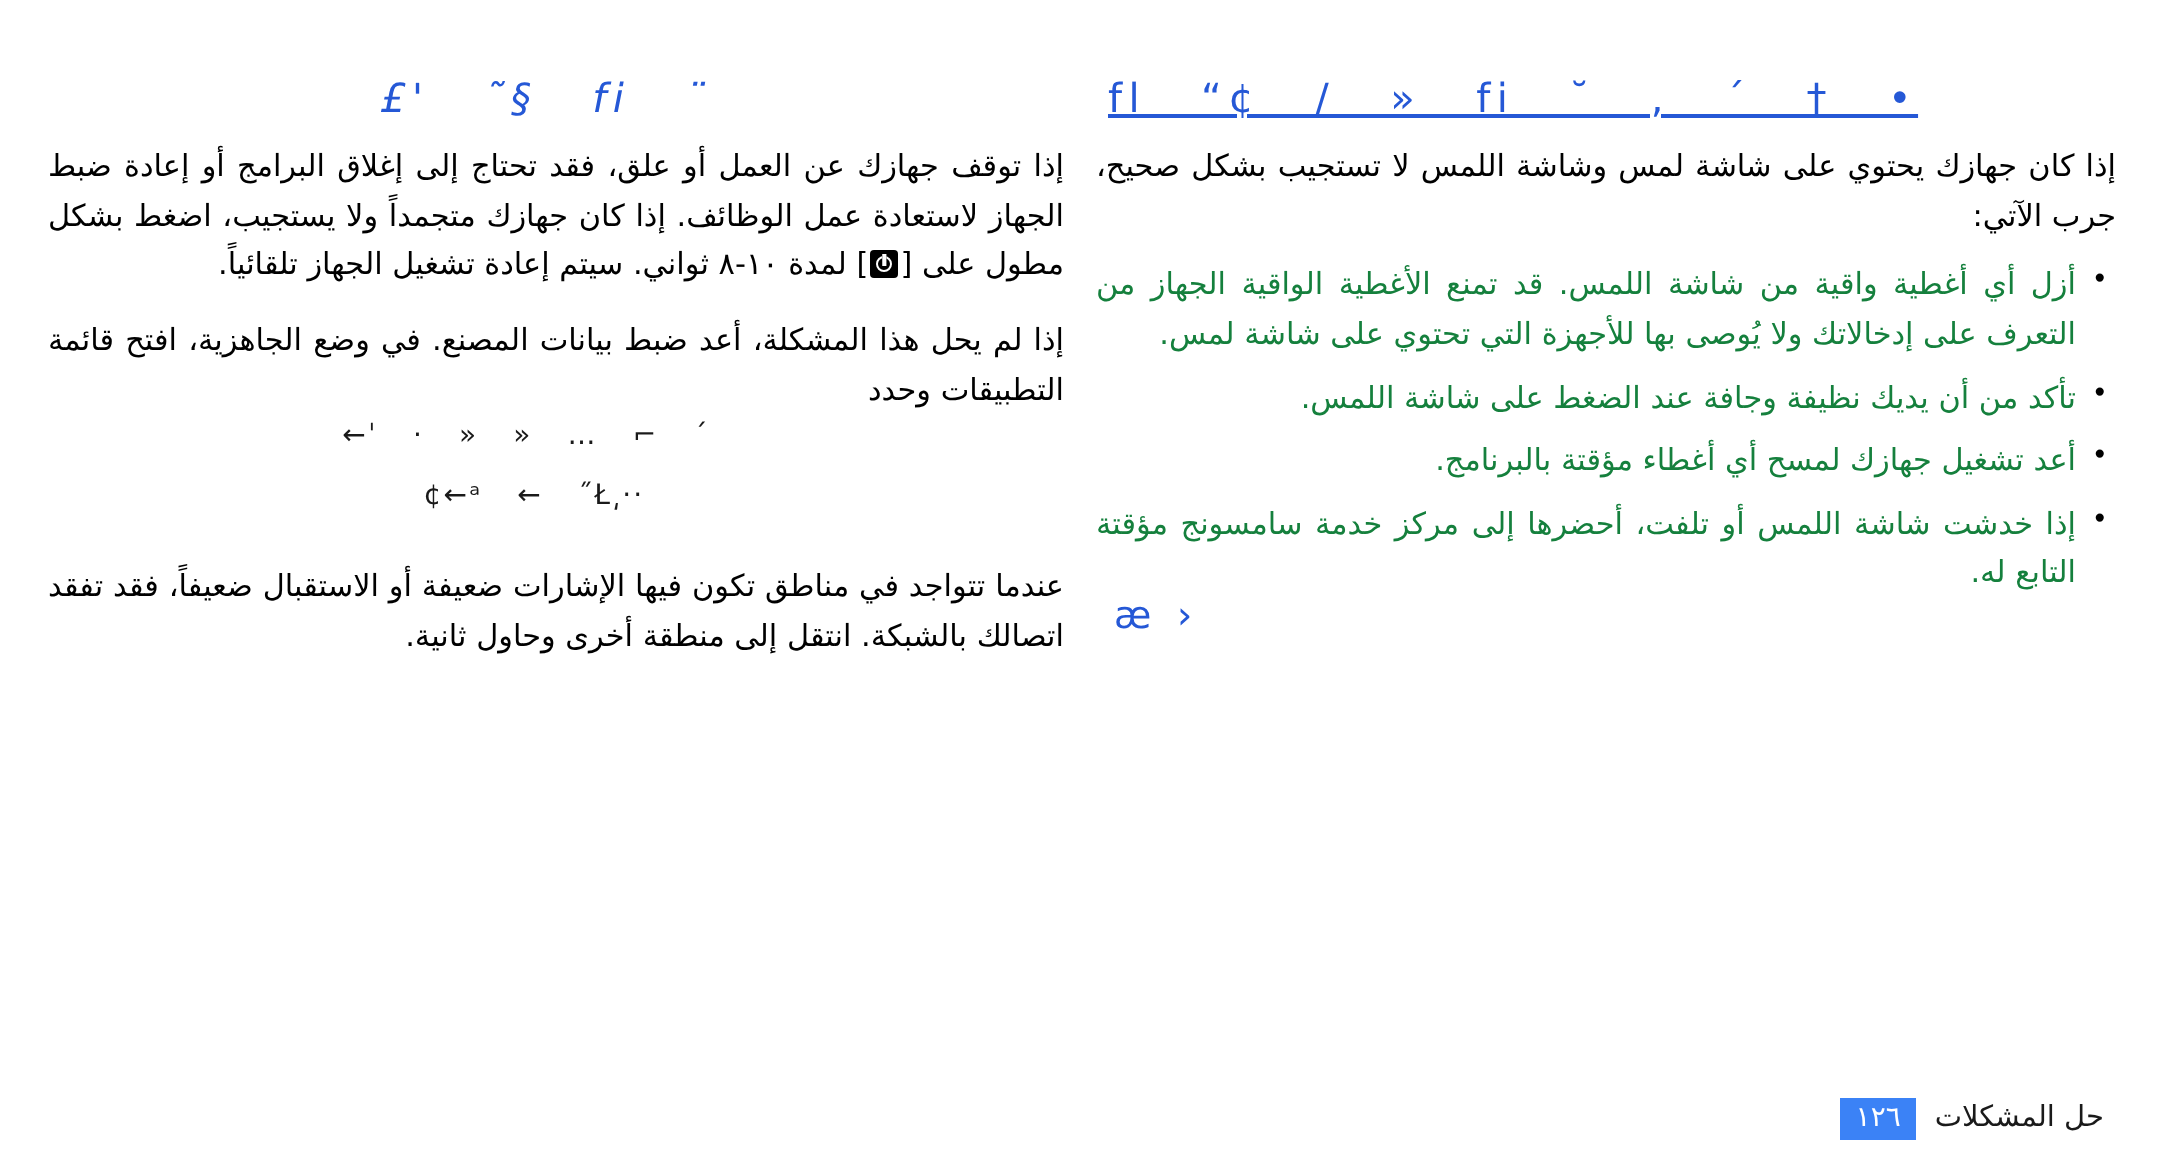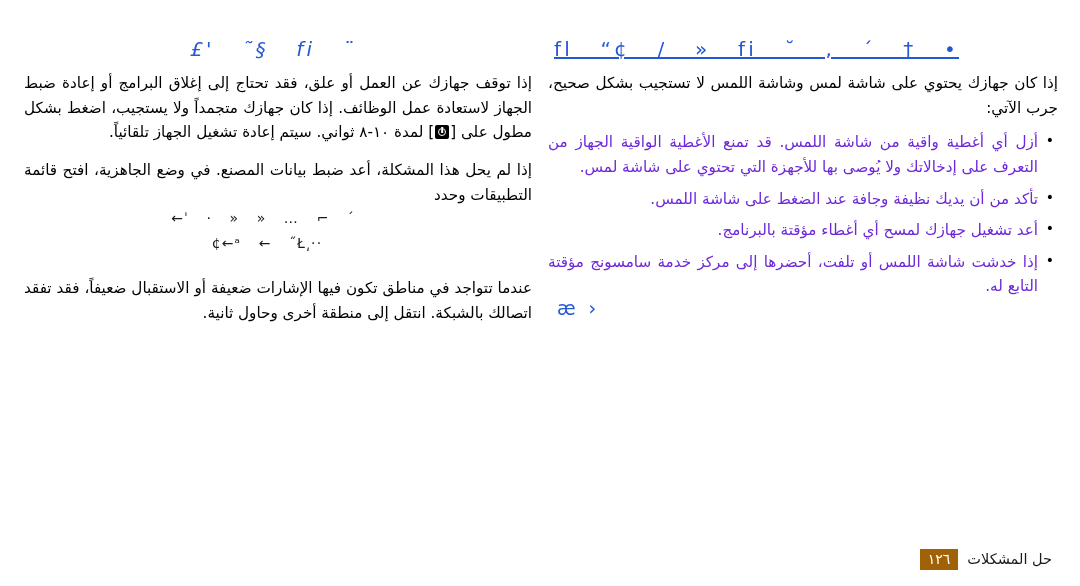--- a/index.html
+++ b/index.html
@@ -73,21 +73,21 @@
     padding: 0;
     direction: rtl;
   }
   ul.bullets li {
     position: relative;
     padding-right: 20px;
     margin-bottom: 7px;
     font-family: "DejaVu Sans", "Liberation Sans", sans-serif;
     font-size: 15.2px;
     line-height: 1.62;
-    color: #6d28d9;
+    color: #15803d;
     text-align: justify;
     text-align-last: right;
     direction: rtl;
   }
   ul.bullets li::before {
     content: "\2022";
     position: absolute;
     right: 4px;
     top: -1px;
     font-size: 14px;
@@ -140,21 +140,21 @@
     direction: ltr;
     font-family: "DejaVu Sans", "Liberation Sans", sans-serif;
     font-size: 14px;
     color: #1a1a1a;
     letter-spacing: 0.08em;
     word-spacing: 0.85em;
     white-space: nowrap;
     line-height: 1.5;
   }
   .crumb-row.r1 { text-align: center; padding-right: 30px; margin-top: 1px; }
-  .crumb-row.r2 { text-align: center; padding-right: 22px; margin-top: 4px; }
+  .crumb-row.r2 { text-align: center; padding-right: 22px; margin-top: 9px; }
 
   
   .stray-glyph {
     position: absolute;
     color: #2558d6;
     font-family: "DejaVu Sans", "Liberation Sans", sans-serif;
     font-size: 19px;
     direction: ltr;
     letter-spacing: 0.18em;
     line-height: 1;
@@ -172,21 +172,21 @@
     align-items: center;
     gap: 9px;
     direction: rtl;
   }
   .footer-label {
     font-family: "DejaVu Sans", "Liberation Sans", sans-serif;
     font-size: 14.5px;
     color: #1a1a1a;
   }
   .page-number {
-    background: #a16207;
+    background: #3b82f6;
     color: #ffffff;
     font-family: "DejaVu Sans", "Liberation Sans", sans-serif;
     font-size: 14px;
     padding: 2px 8px 3px 8px;
     line-height: 1.15;
     letter-spacing: 0.04em;
   }
 </style>
 </head>
 <body>

